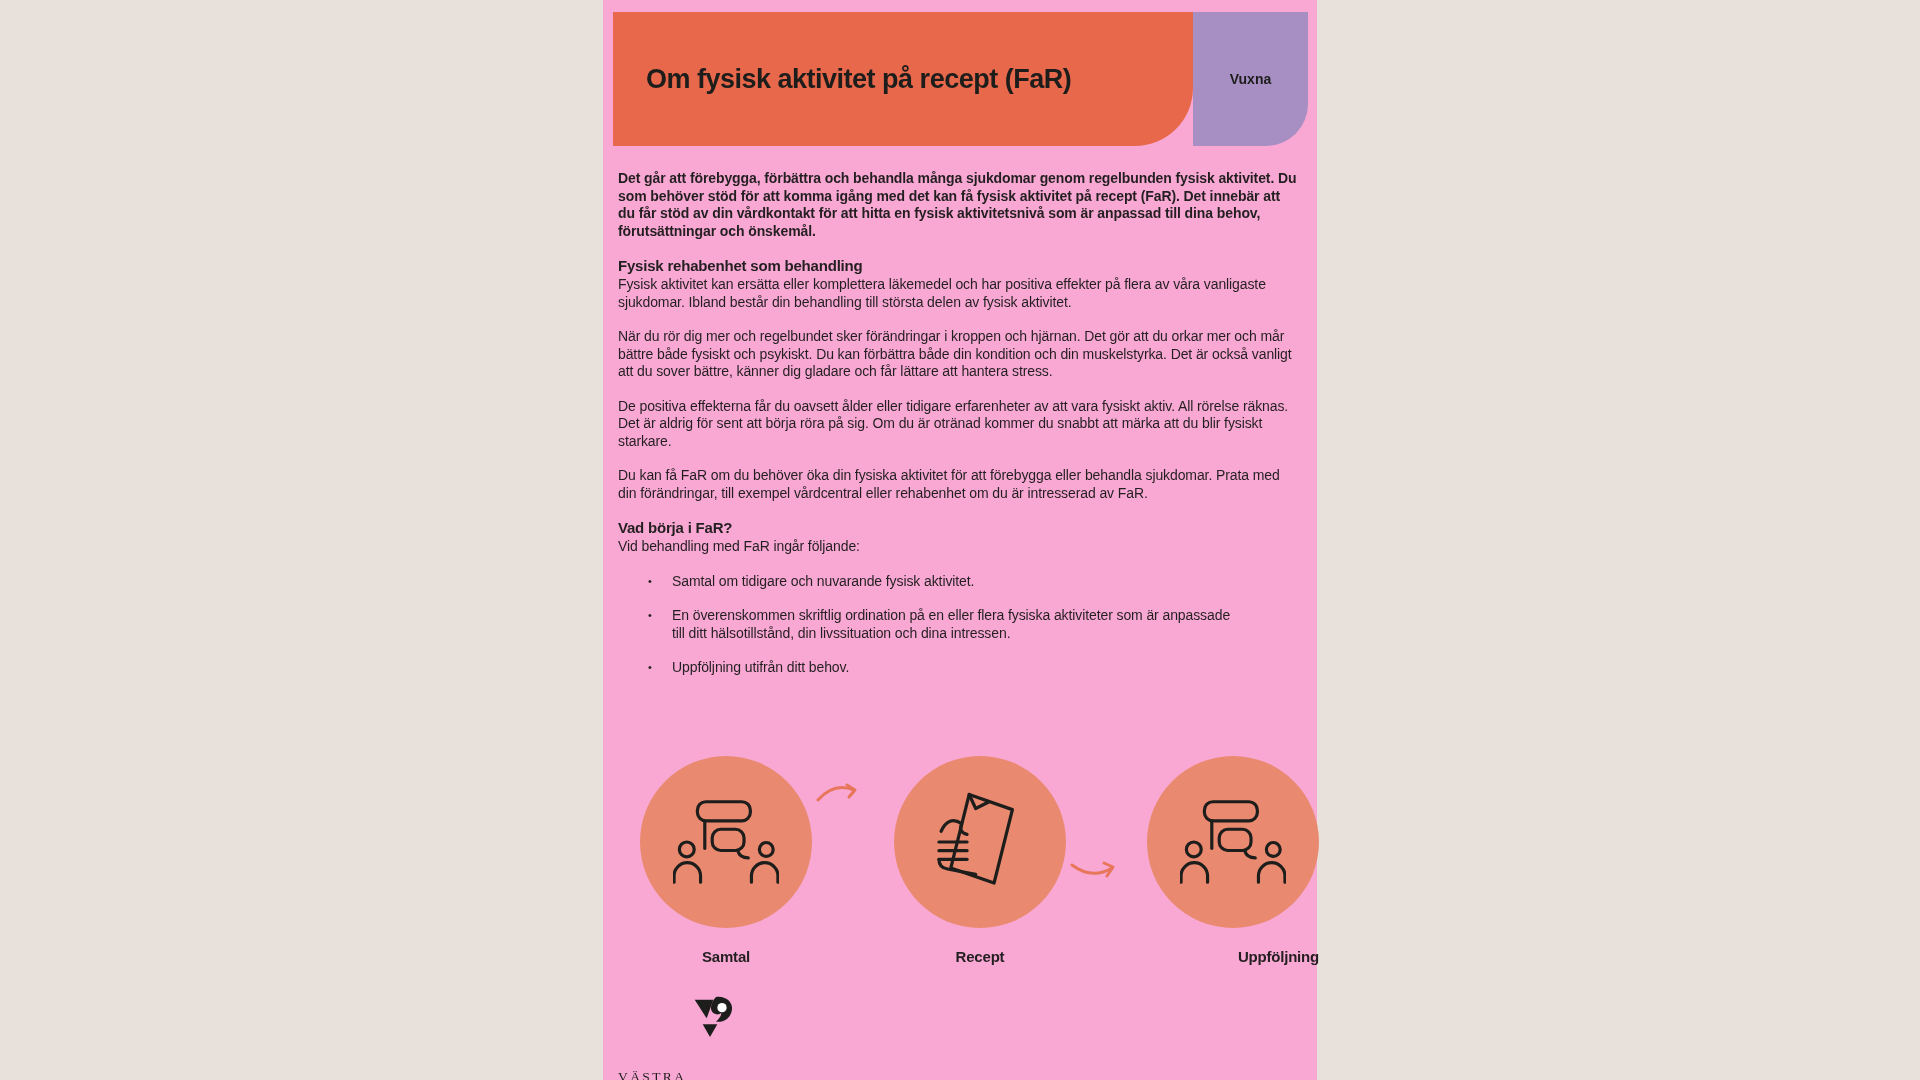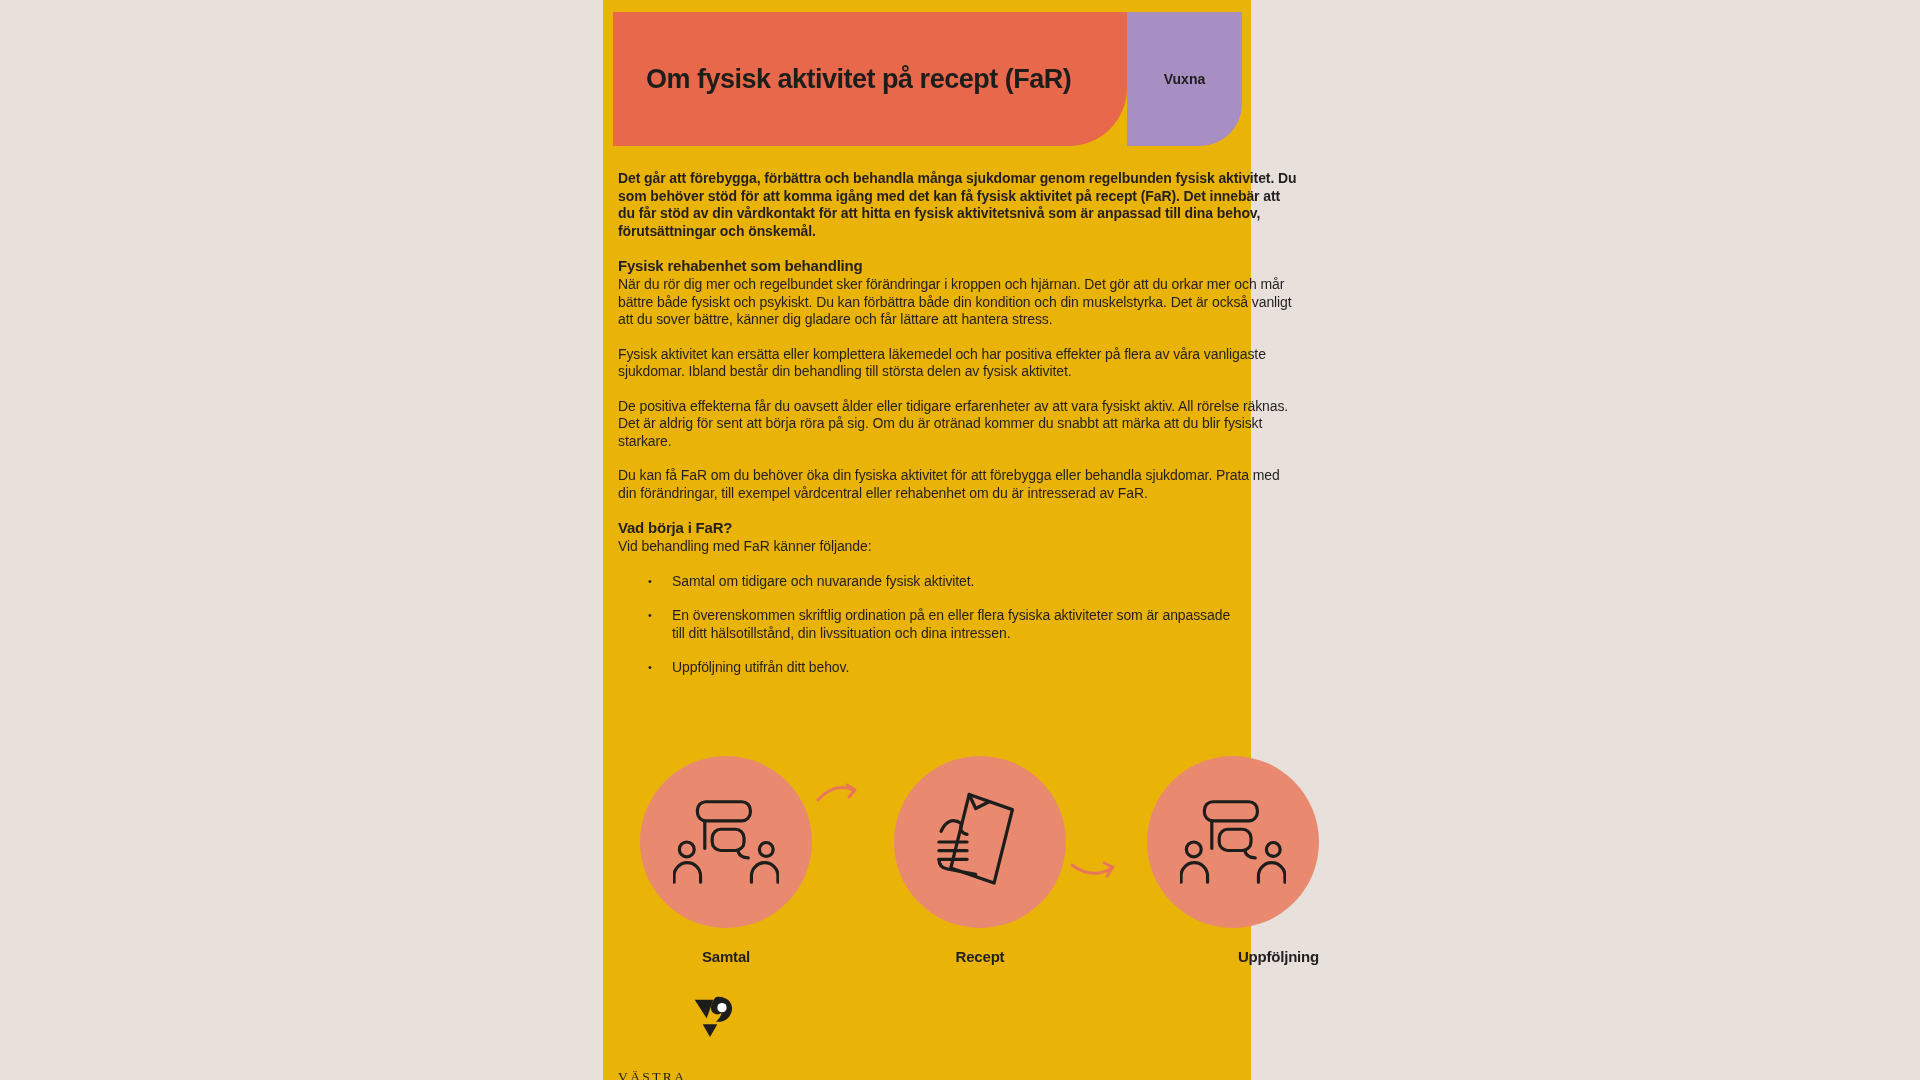--- a/index.html
+++ b/index.html
@@ -1,18 +1,18 @@
 <!DOCTYPE html>
 <html lang="sv"><head>
 <meta charset="utf-8">
 <style>
   html,body{margin:0;padding:0;width:1920px;height:1080px;overflow:hidden;}
   body{background:#e8e1db;font-family:"Liberation Sans",sans-serif;color:#231f20;}
 
-  .page{position:absolute;left:603px;top:0;width:640px;height:1080px;background:#eab308;padding-left:8px;}
+  .page{position:absolute;left:603px;top:0;width:714px;height:1080px;background:#f9a8d4;}
 
   
   .banner-row{position:absolute;top:12px;left:10px;right:9px;height:134px;display:flex;}
   .banner{flex:1;background:#e8684b;border-bottom-right-radius:58px;display:flex;align-items:center;padding-left:33px;}
   .banner h1{margin:0;font-size:27px;font-weight:bold;letter-spacing:-0.5px;color:#1d1d1b;}
   .badge{width:115px;background:#a78fc3;border-bottom-right-radius:42px;display:flex;align-items:center;justify-content:center;}
   .badge span{font-size:14px;font-weight:bold;color:#1d1d1b;}
 
   
   .content{position:absolute;top:170px;left:15px;width:682px;font-size:14px;line-height:17.5px;letter-spacing:-0.1px;}
@@ -50,28 +50,28 @@
     </div>
     <div class="badge">
       <span>Vuxna</span>
     </div>
   </div>
 
   <div class="content">
     <p class="intro">Det går att förebygga, förbättra och behandla många sjukdomar genom regelbunden fysisk aktivitet. Du som behöver stöd för att komma igång med det kan få fysisk aktivitet på recept (FaR). Det innebär att du får stöd av din vårdkontakt för att hitta en fysisk aktivitetsnivå som är anpassad till dina behov, förutsättningar och önskemål.</p>
 
     <h2>Fysisk rehabenhet som behandling</h2>
+    <p>Fysisk aktivitet kan ersätta eller komplettera läkemedel och har positiva effekter på flera av våra vanligaste sjukdomar. Ibland består din behandling till största delen av fysisk aktivitet.</p>
     <p>När du rör dig mer och regelbundet sker förändringar i kroppen och hjärnan. Det gör att du orkar mer och mår bättre både fysiskt och psykiskt. Du kan förbättra både din kondition och din muskelstyrka. Det är också vanligt att du sover bättre, känner dig gladare och får lättare att hantera stress.</p>
-    <p>Fysisk aktivitet kan ersätta eller komplettera läkemedel och har positiva effekter på flera av våra vanligaste sjukdomar. Ibland består din behandling till största delen av fysisk aktivitet.</p>
     <p>De positiva effekterna får du oavsett ålder eller tidigare erfarenheter av att vara fysiskt aktiv. All rörelse räknas. Det är aldrig för sent att börja röra på sig. Om du är otränad kommer du snabbt att märka att du blir fysiskt starkare.</p>
 
     <p>Du kan få FaR om du behöver öka din fysiska aktivitet för att förebygga eller behandla sjukdomar. Prata med din förändringar, till exempel vårdcentral eller rehabenhet om du är intresserad av FaR.</p>
 
     <h2>Vad börja i FaR?</h2>
-    <p>Vid behandling med FaR känner följande:</p>
+    <p>Vid behandling med FaR ingår följande:</p>
 
     <div class="bullets">
       <div class="bullet">
         <span class="dot">•</span>
         <span class="btxt">Samtal om tidigare och nuvarande fysisk aktivitet.</span>
       </div>
       <div class="bullet">
         <span class="dot">•</span>
         <span class="btxt">En överenskommen skriftlig ordination på en eller flera fysiska aktiviteter som är anpassade till ditt hälsotillstånd, din livssituation och dina intressen.</span>
       </div>

